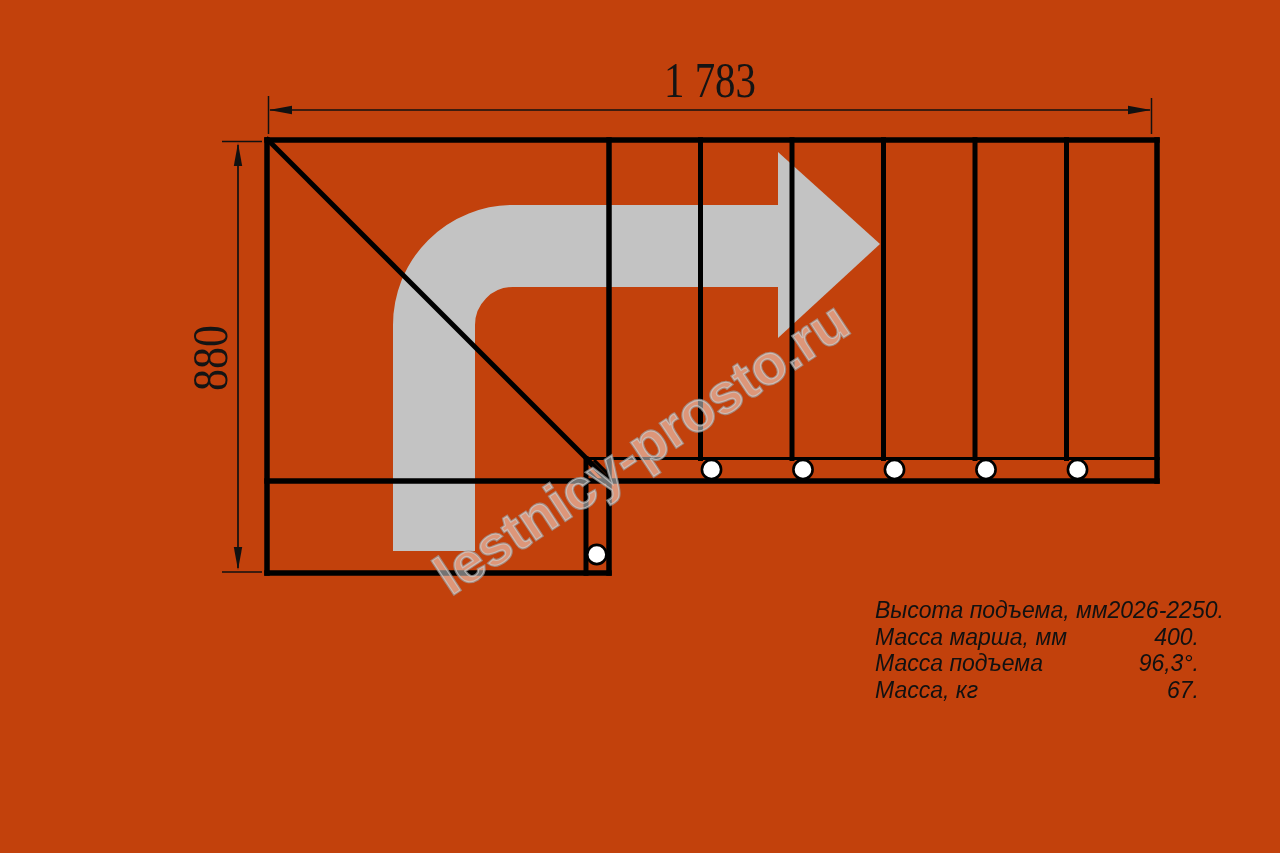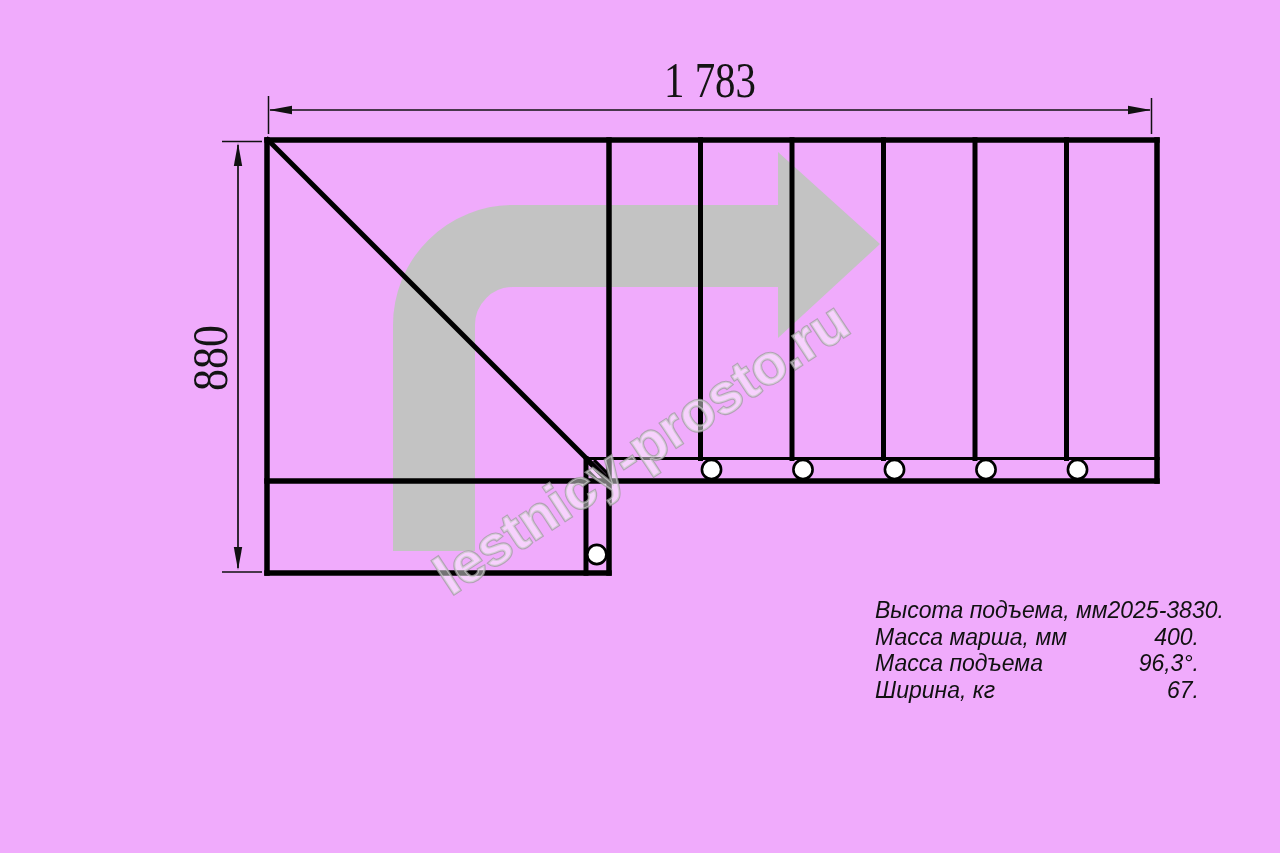--- a/index.html
+++ b/index.html
@@ -1,18 +1,18 @@
 <!DOCTYPE html>
 <html><head>
 <meta charset="utf-8">
 <style>
   html,body{margin:0;padding:0;background:#ffffff;}
   body{width:1280px;height:853px;overflow:hidden;position:relative;
        font-family:"Liberation Sans",sans-serif;}
-  .stage{position:absolute;inset:0;background:#f0abfc;}
+  .stage{position:absolute;inset:0;background:#c2410c;}
   svg{position:absolute;left:0;top:0;}
   .specs{position:absolute;left:875px;top:597px;width:324px;
          font-family:"Liberation Sans",sans-serif;
          font-style:italic;font-size:23px;color:#111;}
   .specs .row{display:flex;justify-content:space-between;
               align-items:flex-end;height:26.5px;line-height:26.5px;
               white-space:nowrap;}
   .specs .lbl{text-align:left;}
   .specs .val{text-align:right;}
 </style>
@@ -90,29 +90,29 @@
     </g>
 
     <g transform="translate(642,449) rotate(-33.4)">
       <text x="0" y="18" text-anchor="middle" font-size="56" font-weight="bold" font-family="Liberation Sans, DejaVu Sans, sans-serif" fill="rgba(255,255,255,0.45)" stroke-width="2.2" stroke-opacity="0.75" paint-order="stroke" textLength="482" lengthAdjust="spacingAndGlyphs" stroke="#9e9e9e">lestnicy-prosto.ru</text>
     </g>
   </svg>
 
   <div class="specs">
     <div class="row">
       <span class="lbl">Высота подъема, мм</span>
-      <span class="val">2025-3830.</span>
+      <span class="val">2026-2250.</span>
     </div>
     <div class="row">
       <span class="lbl">Масса марша, мм</span>
       <span class="val">400.</span>
     </div>
     <div class="row">
       <span class="lbl">Масса подъема</span>
       <span class="val">96,3°.</span>
     </div>
     <div class="row">
-      <span class="lbl">Ширина, кг</span>
+      <span class="lbl">Масса, кг</span>
       <span class="val">67.</span>
     </div>
   </div>
 
 </div>
 
 </body></html>

